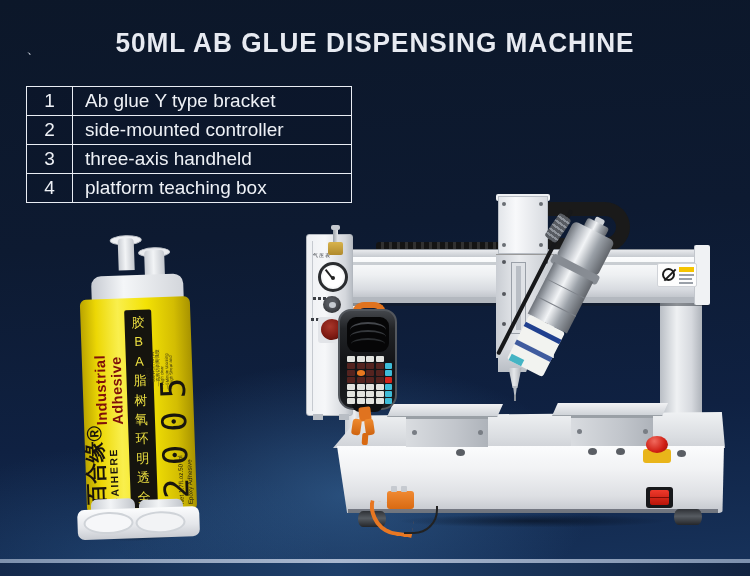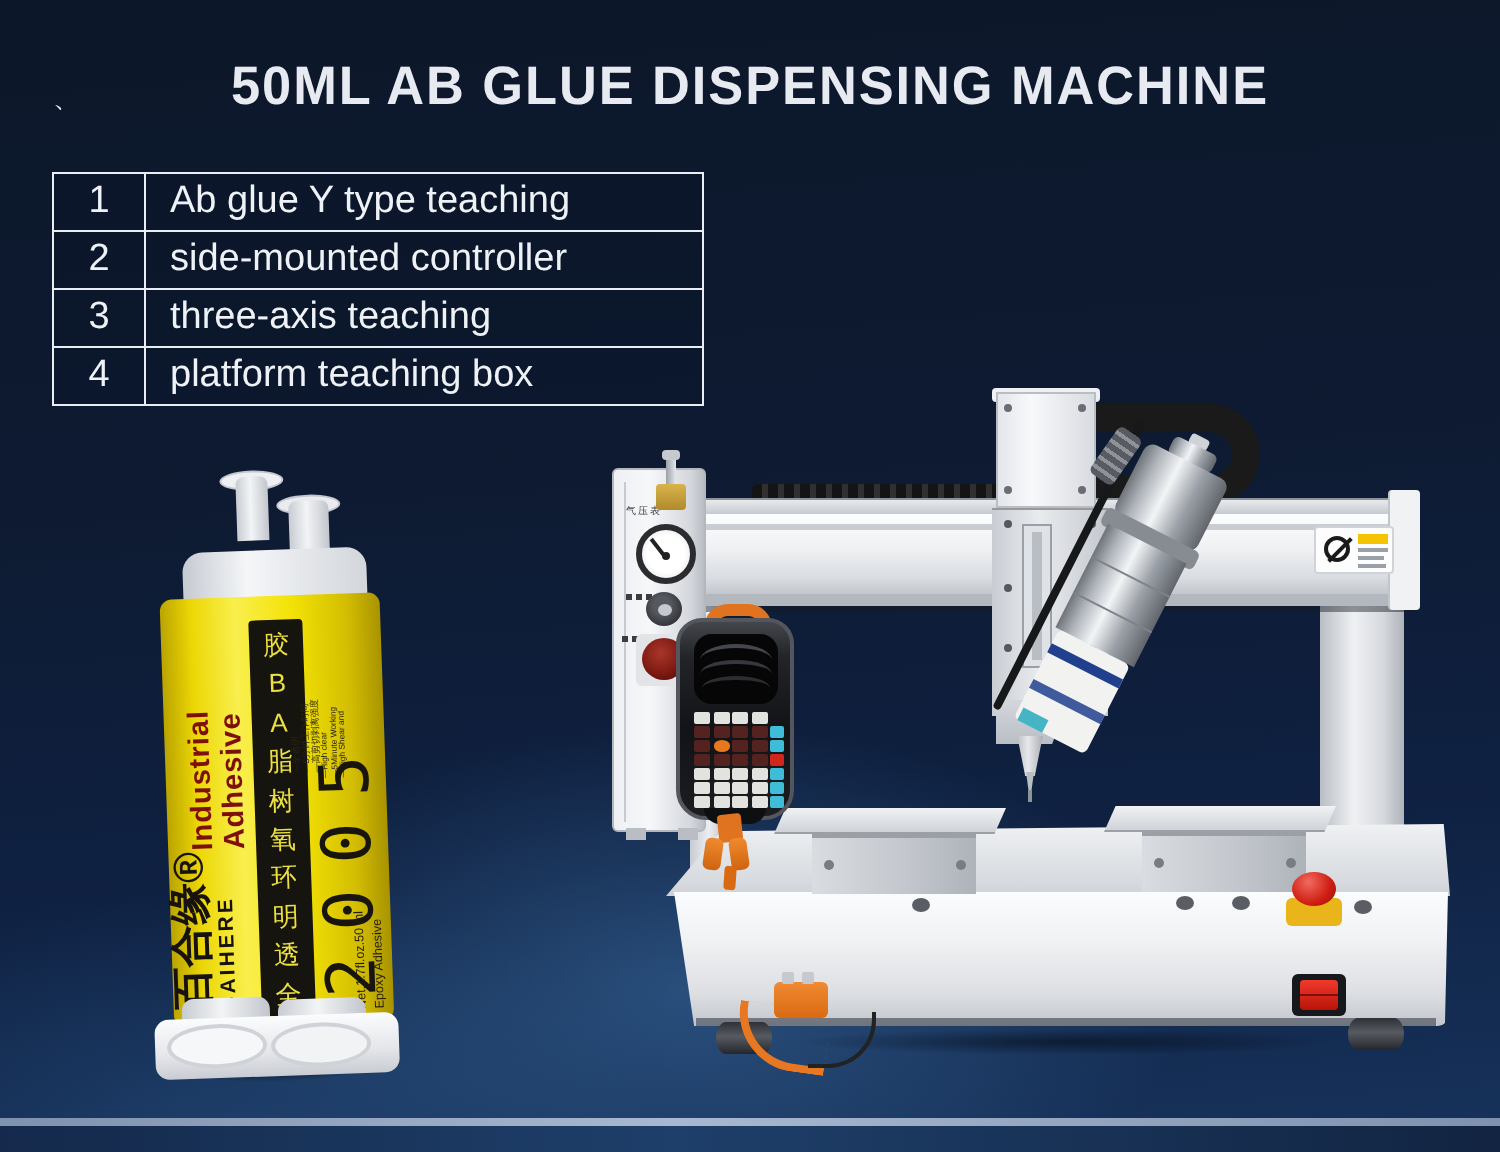--- a/index.html
+++ b/index.html
@@ -36,29 +36,29 @@
   <div class="abs" style="left:0;top:559px;width:750px;height:4px;background:linear-gradient(90deg,#7e91ad,#a9b8d0 45%,#76head 95%);background:linear-gradient(90deg,#7e91ad,#a9b8d0 45%,#7e91ad);"></div>
   <div class="abs" style="left:0;top:563px;width:750px;height:13px;background:linear-gradient(90deg,#14294b,#1e3f6a 45%,#122441);"></div>
 
   <div class="abs tick">、</div>
   <div class="abs title">50ML AB GLUE DISPENSING MACHINE</div>
 
   <table class="comp">
     <tbody>
     <tr>
       <td class="num">1</td>
-      <td class="lbl">Ab glue Y type teaching</td>
+      <td class="lbl">Ab glue Y type bracket</td>
     </tr>
     <tr>
       <td class="num">2</td>
       <td class="lbl">side-mounted controller</td>
     </tr>
     <tr>
       <td class="num">3</td>
-      <td class="lbl">three-axis teaching</td>
+      <td class="lbl">three-axis handheld</td>
     </tr>
     <tr>
       <td class="num">4</td>
       <td class="lbl">platform teaching box</td>
     </tr>
   </tbody>
     </table>
 
   <div class="abs" style="left:70px;top:235px;width:135px;height:310px;transform:rotate(-2deg);transform-origin:50% 60%;">
 

